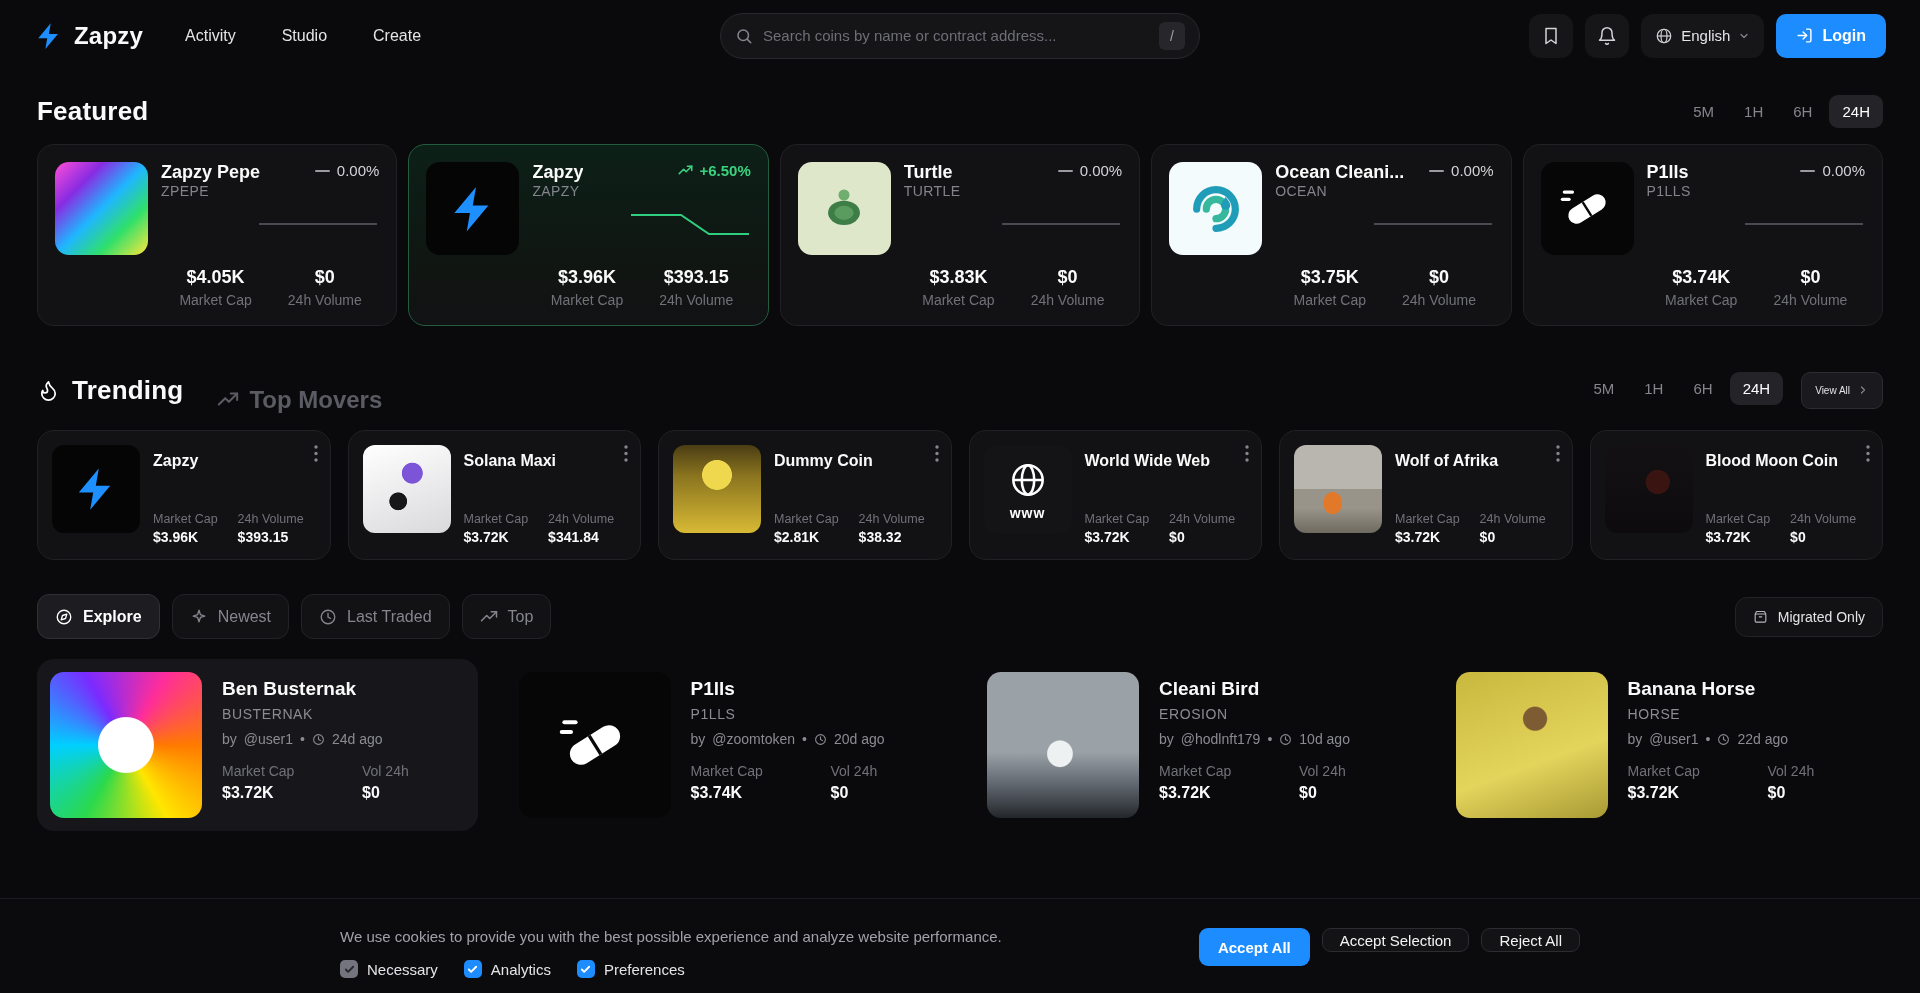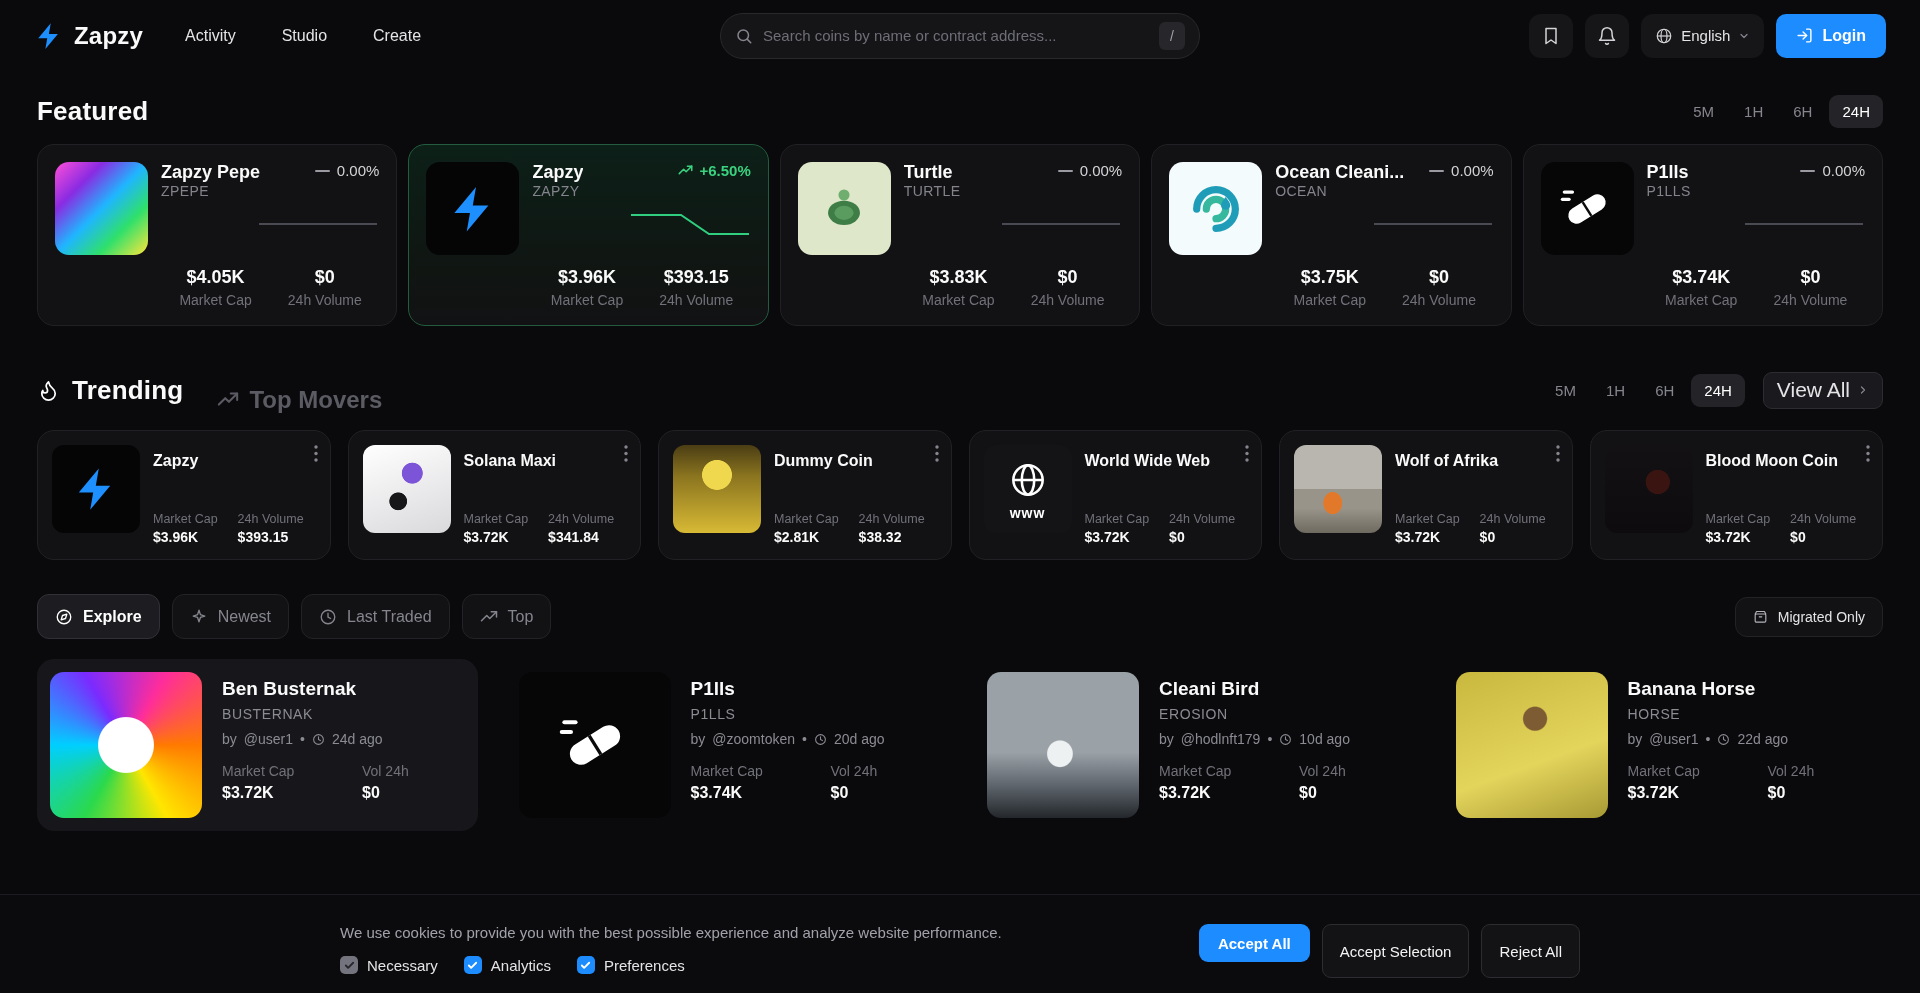--- a/index.html
+++ b/index.html
@@ -58,30 +58,30 @@
   }
 
   
   .section-head {
     display:flex; align-items:center;
     padding:24px 37px 16px;
   }
   .section-title { font-size:26px; font-weight:700; letter-spacing:.2px; }
   .muted-title { color:#5b5b64; margin-left:34px; display:flex; align-items:center; gap:10px; font-size:24px; font-weight:700; cursor:pointer;margin-top:20px; }
   .title-icon { display:flex; align-items:center; margin-right:12px; }
-  .tf-row { margin-left:auto; display:flex; align-items:center; gap:4px; }
+  .tf-row { margin-left:auto; display:flex; align-items:flex-start; gap:4px; }
   .tf {
     border:none; background:transparent; color:#85858e;
     font-size:15px; padding:8px 13px; border-radius:9px;
   }
   .tf.active { background:#242428; color:#fff; }
   .view-all {
     margin-left:14px; height:37px; padding:0 13px;
     background:#1a1a1e; border:1px solid #2c2c31; border-radius:9px;
-    color:#e4e4e7; font-size:21px; display:flex; align-items:center; gap:7px;
+    color:#e4e4e7; font-size:10px; display:flex; align-items:center; gap:7px;
   }
 
   
   .fgrid {
     display:grid; grid-template-columns:repeat(5,1fr); gap:11px;
     padding:0 37px;
   }
   .fcard {
     height:182px; border-radius:17px; padding:17px;
     background:#121214; border:1px solid #212125;
@@ -178,21 +178,21 @@
   .cookie-checks { display:flex; gap:26px; margin-top:15px; }
   .check { display:flex; align-items:center; gap:9px; font-size:15px; color:#e4e4e7; background:none; border:none; }
   .cb { width:18px; height:18px; border-radius:5px; background:#1d8cff; display:flex; align-items:center; justify-content:center; flex-shrink:0; }
   .cb.disabled { background:#74747e; }
   .cookie-btns { margin-left:auto; display:flex; gap:12px; align-items:flex-start; padding-top:8px; }
   .btn-primary {
     height:38px; padding:0 19px; border:none; border-radius:9px;
     background:#1d8cff; color:#fff; font-size:15px; font-weight:600;
   }
   .btn-ghost {
-    height:54px; padding:0 17px; border-radius:9px;
+    height:24px; padding:0 17px; border-radius:9px;
     background:#131316; border:1px solid #2c2c31; color:#f4f4f5; font-size:15px;
   }
 </style>
 </head>
 <body>
 
 <header class="header">
   <div class="brand">
     <span>
       <svg width="30" height="30" viewBox="0 0 24 24">

